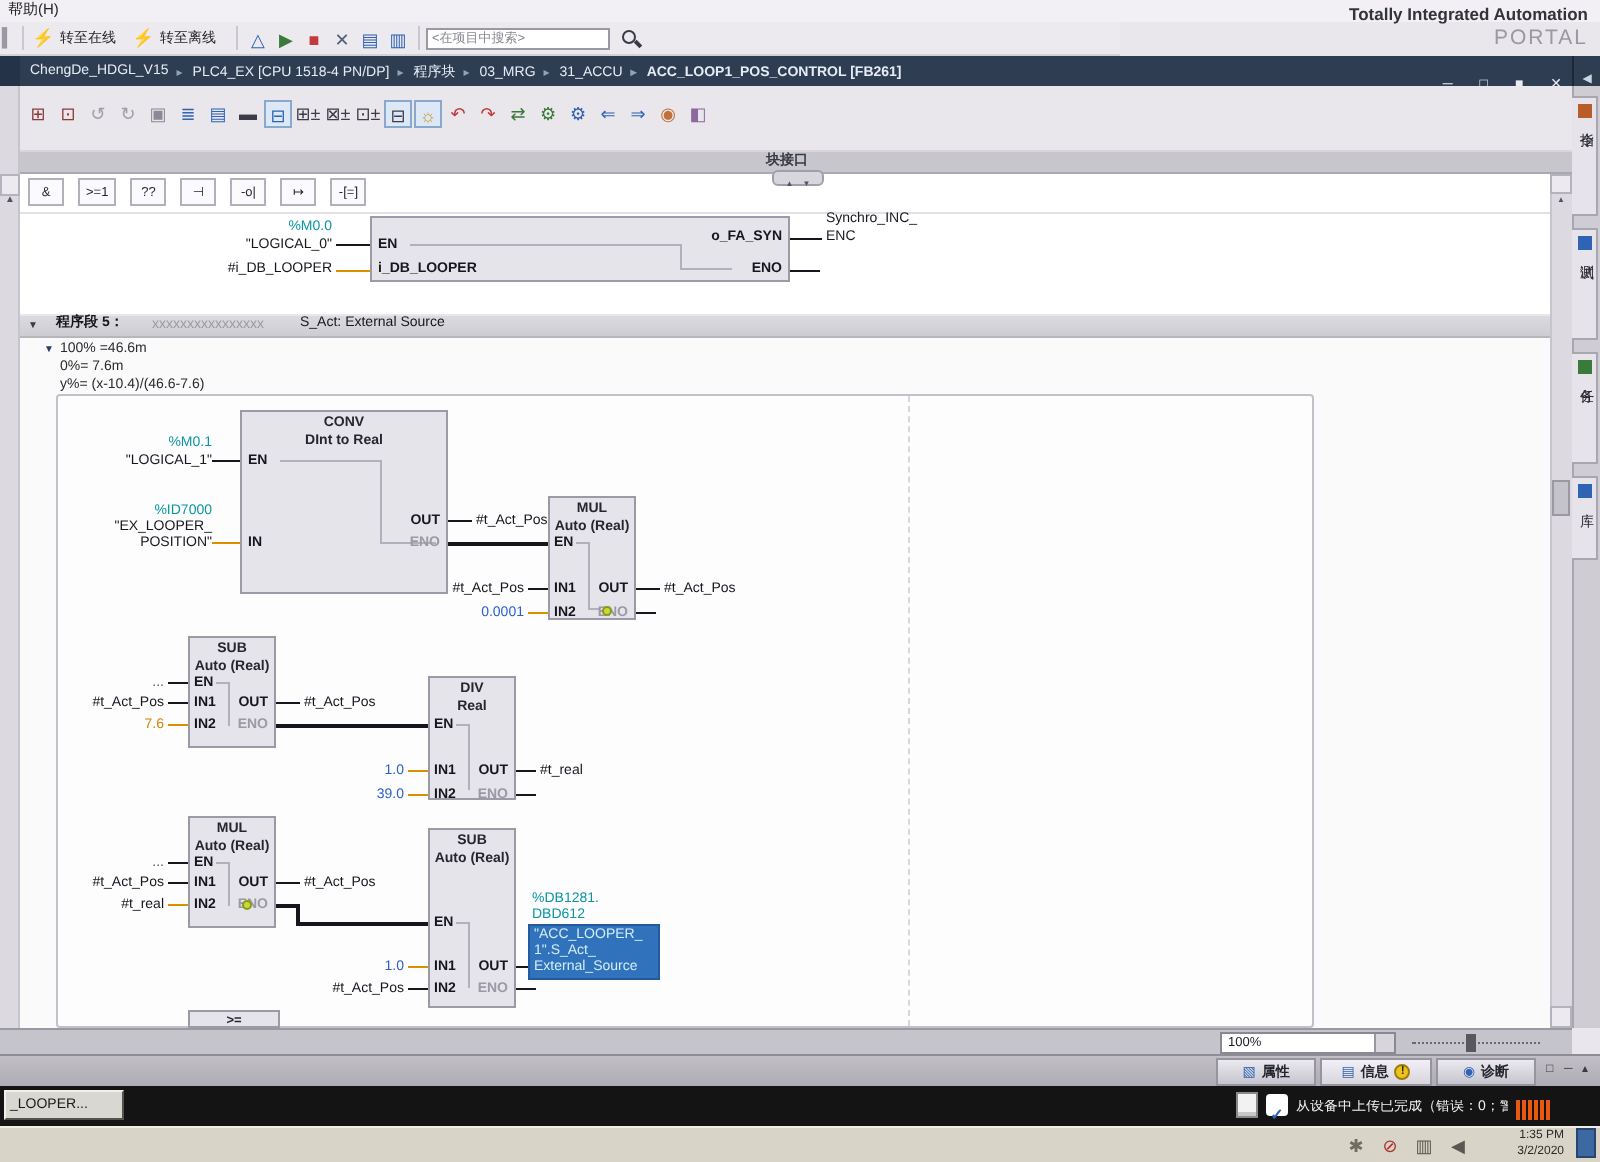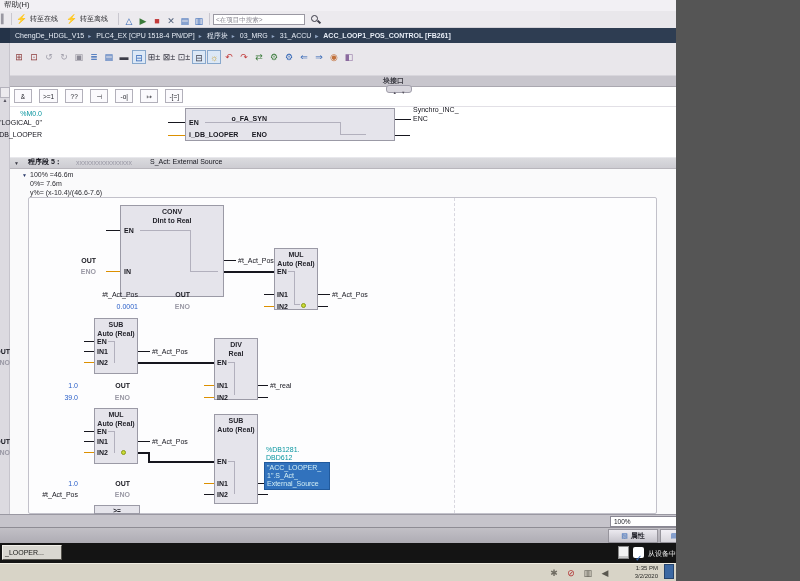--- a/index.html
+++ b/index.html
@@ -1,17 +1,17 @@
 <!DOCTYPE html>
 <html><head>
 <meta charset="utf-8">
 <style>
 *{margin:0;padding:0;box-sizing:border-box}
 body{background:#555;font-family:"Liberation Sans",sans-serif}
-#stage{position:relative;width:676px;height:581px;background:#e9e7eb;overflow:hidden;font-family:"Liberation Sans",sans-serif}
+#stage{position:relative;width:800px;height:581px;background:#e9e7eb;overflow:hidden;font-family:"Liberation Sans",sans-serif}
 .ab{position:absolute}
 .lbl{position:absolute;font-size:7px;line-height:8px;color:#16161e;white-space:nowrap}
 .b{font-weight:700}
 .teal{color:#0a96a0}
 .blu{color:#2a5fc8}
 .org{color:#d08400}
 .gry{color:#9a99a5}
 .wire{position:absolute;background:#16161e}
 .wo{background:#dc9000}
 .wg{background:#b2b0bd}
@@ -44,20 +44,24 @@
 input::placeholder{color:#8a8892}
 </style>
 </head>
 <body>
 
 <div id="stage">
 
   <div class="ab" style="left:0;top:0;width:800px;height:11px;background:#f2f0f4"></div>
   <span class="lbl" style="left:4px;top:1px;font-size:7.5px;color:#26262a">帮助(H)</span>
 
+  <div class="ab" style="right:6px;top:2px;text-align:right">
+    <div style="font-size:8.5px;font-weight:700;color:#33333a;line-height:11px">Totally Integrated Automation</div>
+    <div style="font-size:10.5px;color:#9a98a2;letter-spacing:1px;line-height:12px">PORTAL</div>
+  </div>
 
   <div class="ab" style="left:0;top:11px;width:560px;height:17px;background:#eceaee;border-bottom:1px solid #d4d2d8">
     <div class="row" style="padding-left:1px">
       <span class="ticon" style="color:#9a98a2;min-width:7px">▍</span>
       <span class="sep"></span>
       <span class="ticon" style="color:#8fa0b8">⚡</span>
       <span class="tbtn">转至在线</span>
       <span class="ticon" style="color:#c87828">⚡</span>
       <span class="tbtn">转至离线</span>
       <span class="sep"></span>

